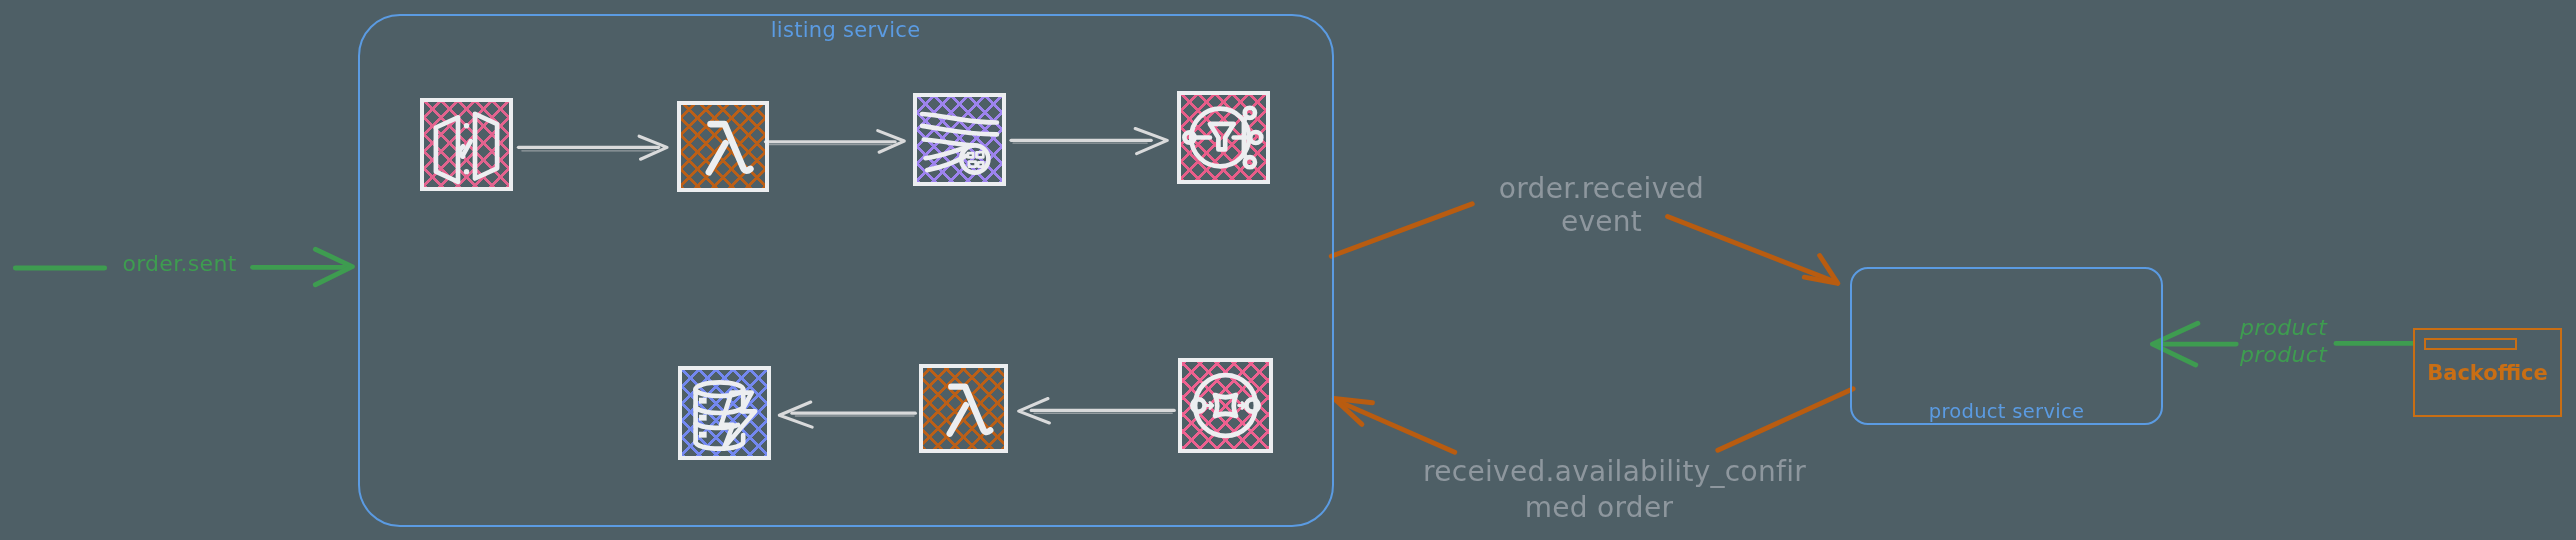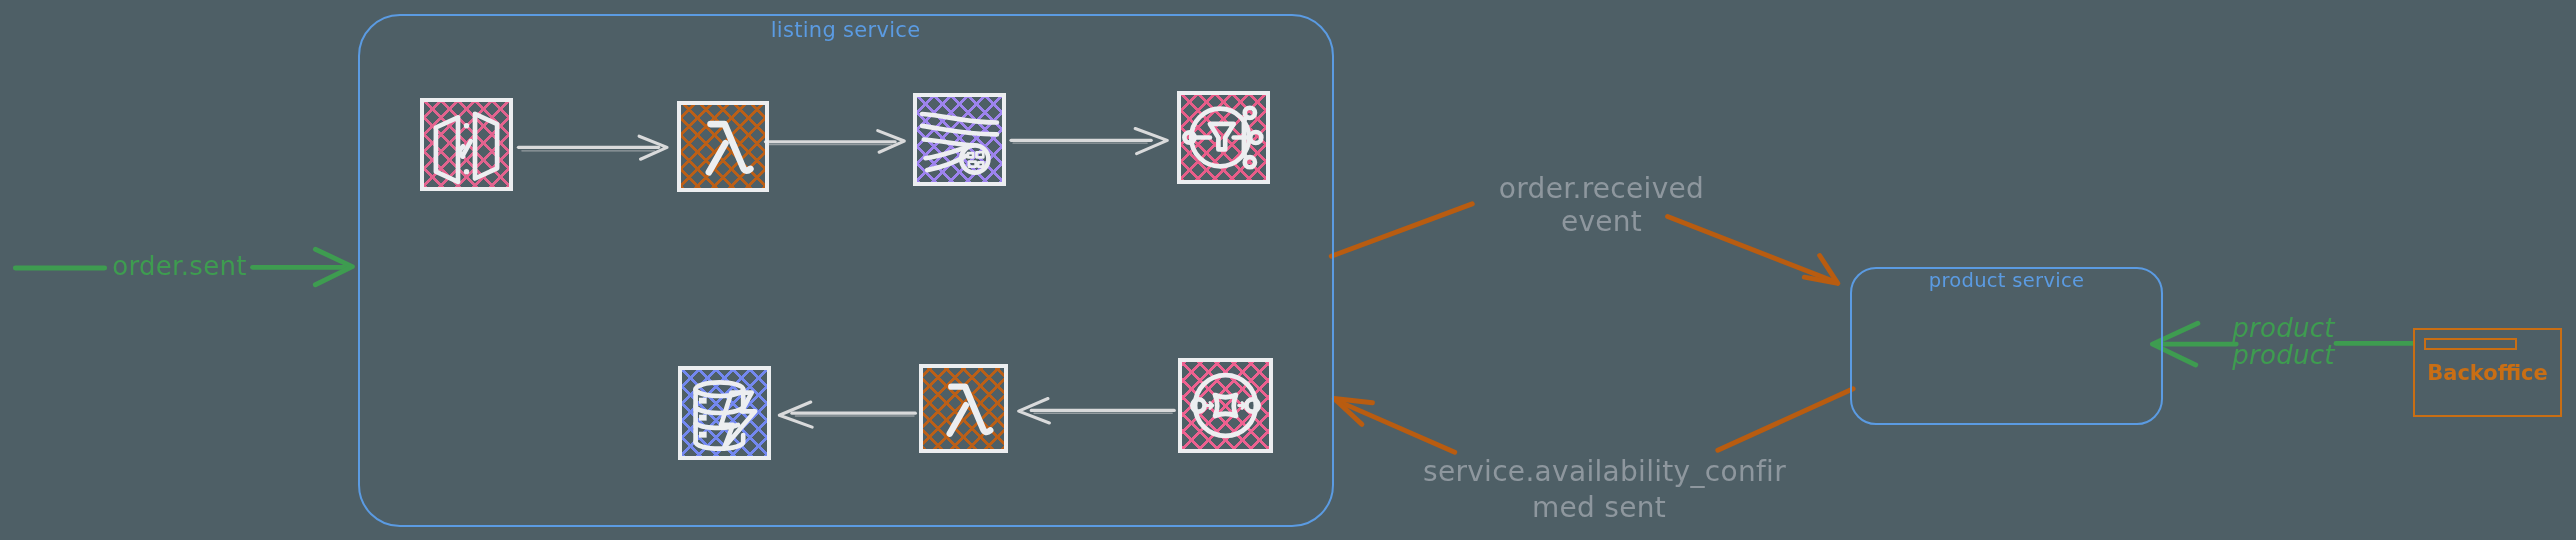--- a/index.html
+++ b/index.html
@@ -5,28 +5,28 @@
   html,body{margin:0;padding:0;background:#4e5f66;}
   .canvas{
     position:relative;width:2576px;height:541px;overflow:hidden;
     background:#4e5f66;
     font-family:"DejaVu Sans",sans-serif;
     padding-left:20px;
   }
   .wires{position:absolute;left:0;top:0;width:2576px;height:541px;}
   .box{position:absolute;box-sizing:border-box;background:transparent;}
   .box.listing{left:358px;top:14px;width:976px;height:513px;border:2.4px solid #5b9be2;border-radius:42px;}
-  .box.product{left:1850px;top:267px;width:313px;height:158px;border:2.1px solid #5b9be2;border-radius:26px;
-               display:flex;align-items:flex-start;justify-content:center;}
+  .box.product{left:1850px;top:267px;width:313px;height:158px;border:2.1px solid #5b9be2;border-radius:18px;
+               display:flex;align-items:flex-end;justify-content:center;}
   .box.backoffice{left:2413px;top:292px;width:149px;height:89px;border:2.8px solid #c96e14;margin-top:36px;}
   .bo-titlebar{position:absolute;left:9px;top:8.4px;width:93px;height:12px;border:2.8px solid #c96e14;box-sizing:border-box;}
   .bo-label{position:absolute;left:0;top:31px;width:100%;text-align:center;font-size:21px;color:#c96e14;font-weight:bold;}
   .lbl{position:absolute;text-align:center;letter-spacing:0.3px;}
   .lbl.blue{color:#5b9be2;font-size:21px;}
-  .lbl.green{color:#3e9c50;font-size:26px;}
+  .lbl.green{color:#3e9c50;font-size:22px;}
   .lbl.gray{color:#8e979e;font-size:28px;}
   .lbl-listing{left:706px;top:18px;width:279px;}
   .lbl-product-svc{font-size:19.5px;color:#5b9be2;letter-spacing:0.3px;}
   .lbl-order-sent{left:103px;top:251px;width:153px;font-size:23px;}
   .lbl-order-received{left:1462px;top:172px;width:279px;}
   .lbl-availability{left:1423px;top:454px;width:352px;line-height:36px;}
   .lbl-prod-actions{left:2219px;top:315px;width:129px;font-size:21px;line-height:26.5px;font-style:italic;}
   
   .icon{position:absolute;box-sizing:border-box;border:4.2px solid #eceef0;}
   .icon .hatch{position:absolute;inset:0;
@@ -200,22 +200,22 @@
   </div>
 
   <div class="box backoffice">
     <div class="bo-titlebar"></div>
     <div class="bo-label">Backoffice</div>
   </div>
 
   <div class="lbl green lbl-order-sent">order.sent</div>
   <div class="lbl gray lbl-order-received">order.received event</div>
   <div class="lbl gray lbl-availability">
-    <div>service.availability_confir</div>
-    <div>med sent</div>
+    <div>received.availability_confir</div>
+    <div>med order</div>
   </div>
   <div class="lbl green lbl-prod-actions">
     <div>product</div>
     <div>product</div>
   </div>
 
 </div>
 
 
 </body></html>

